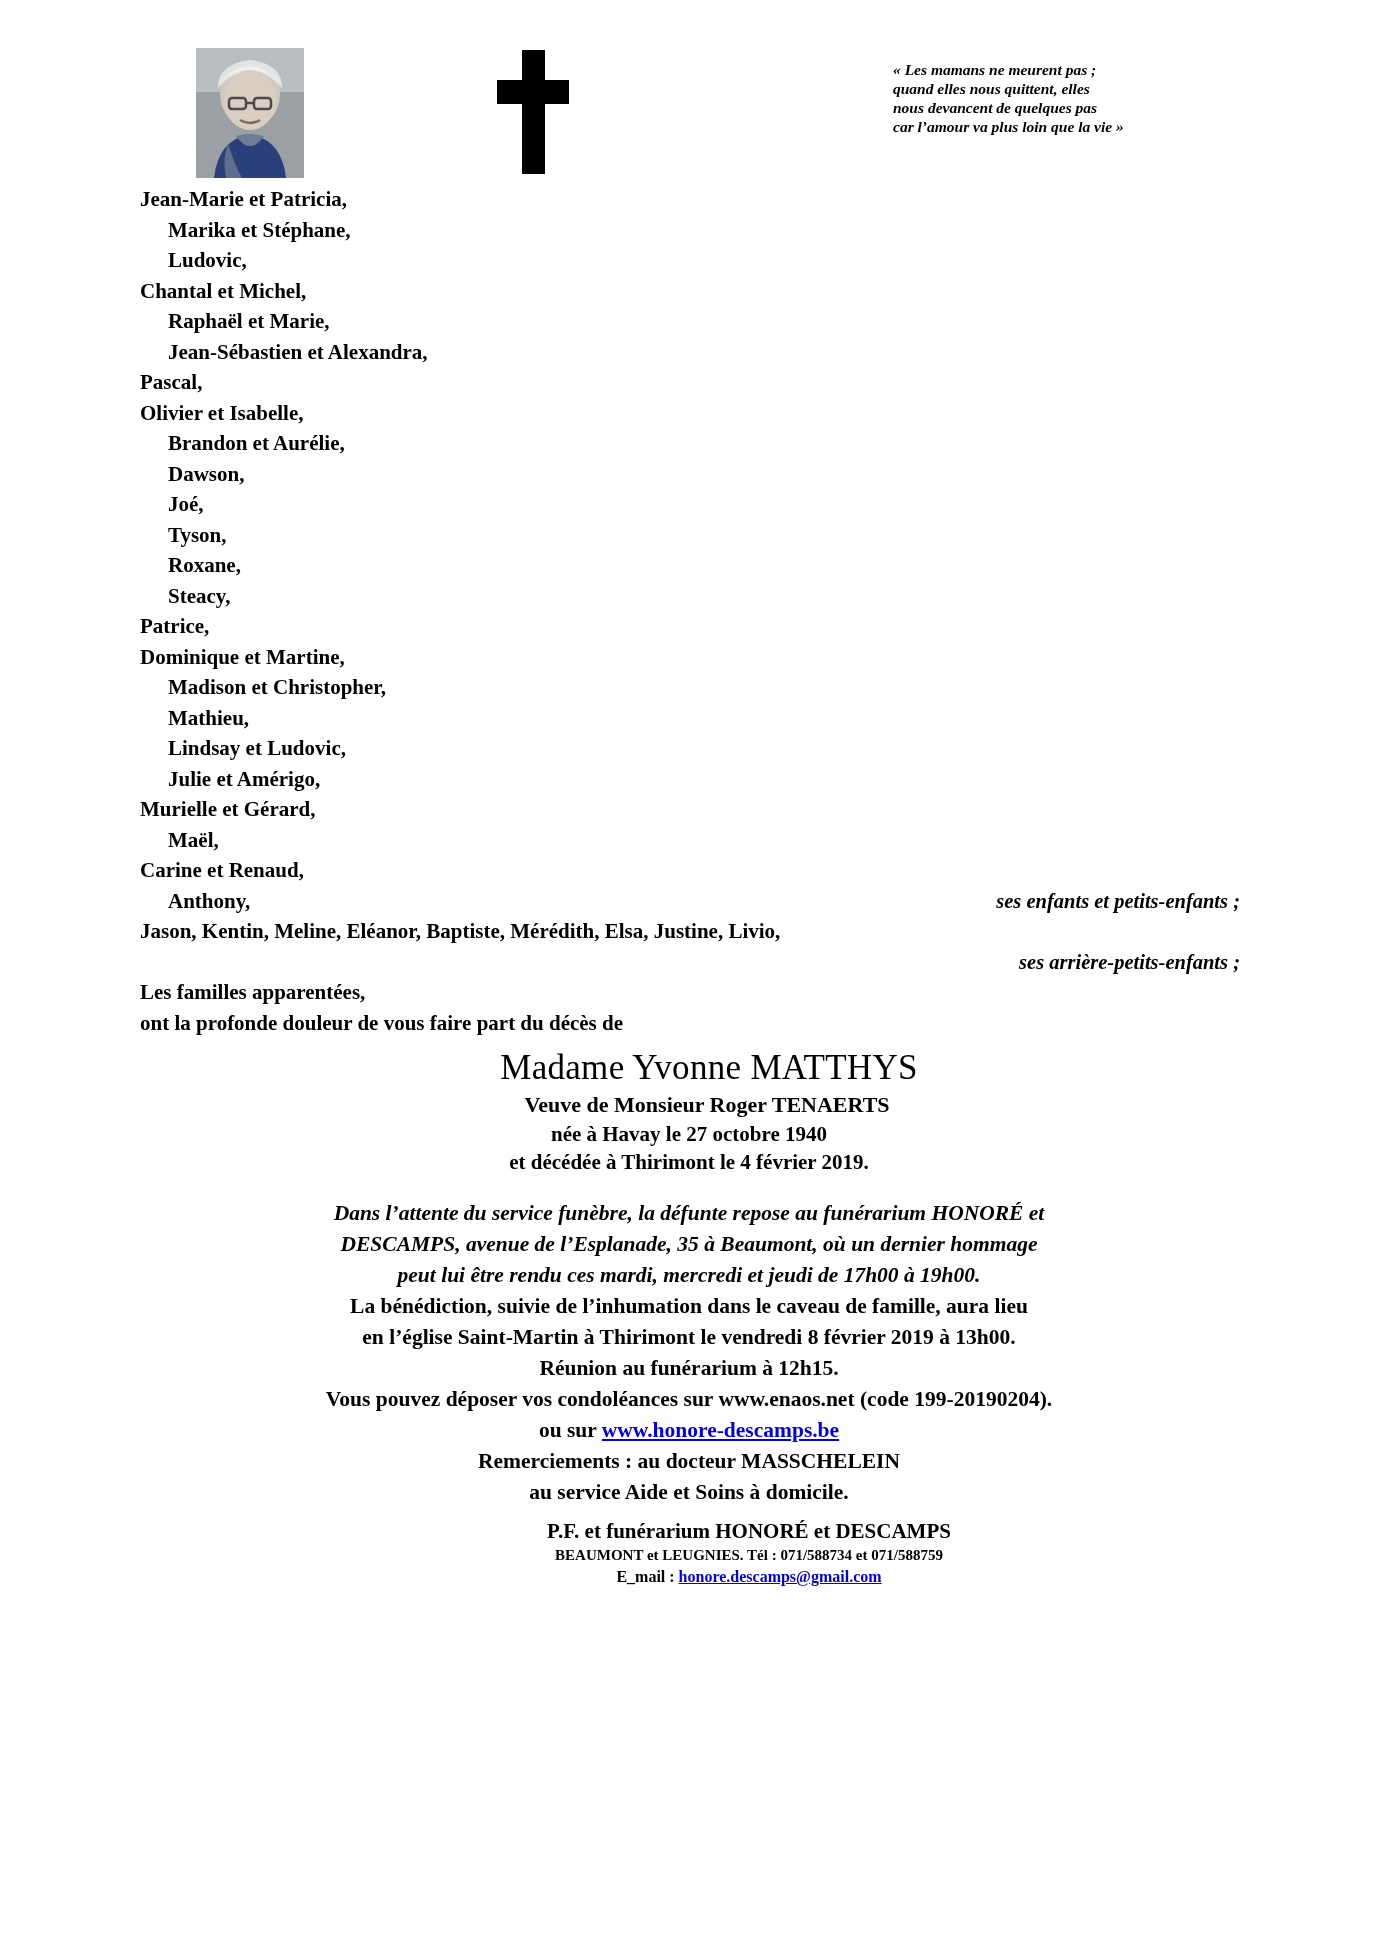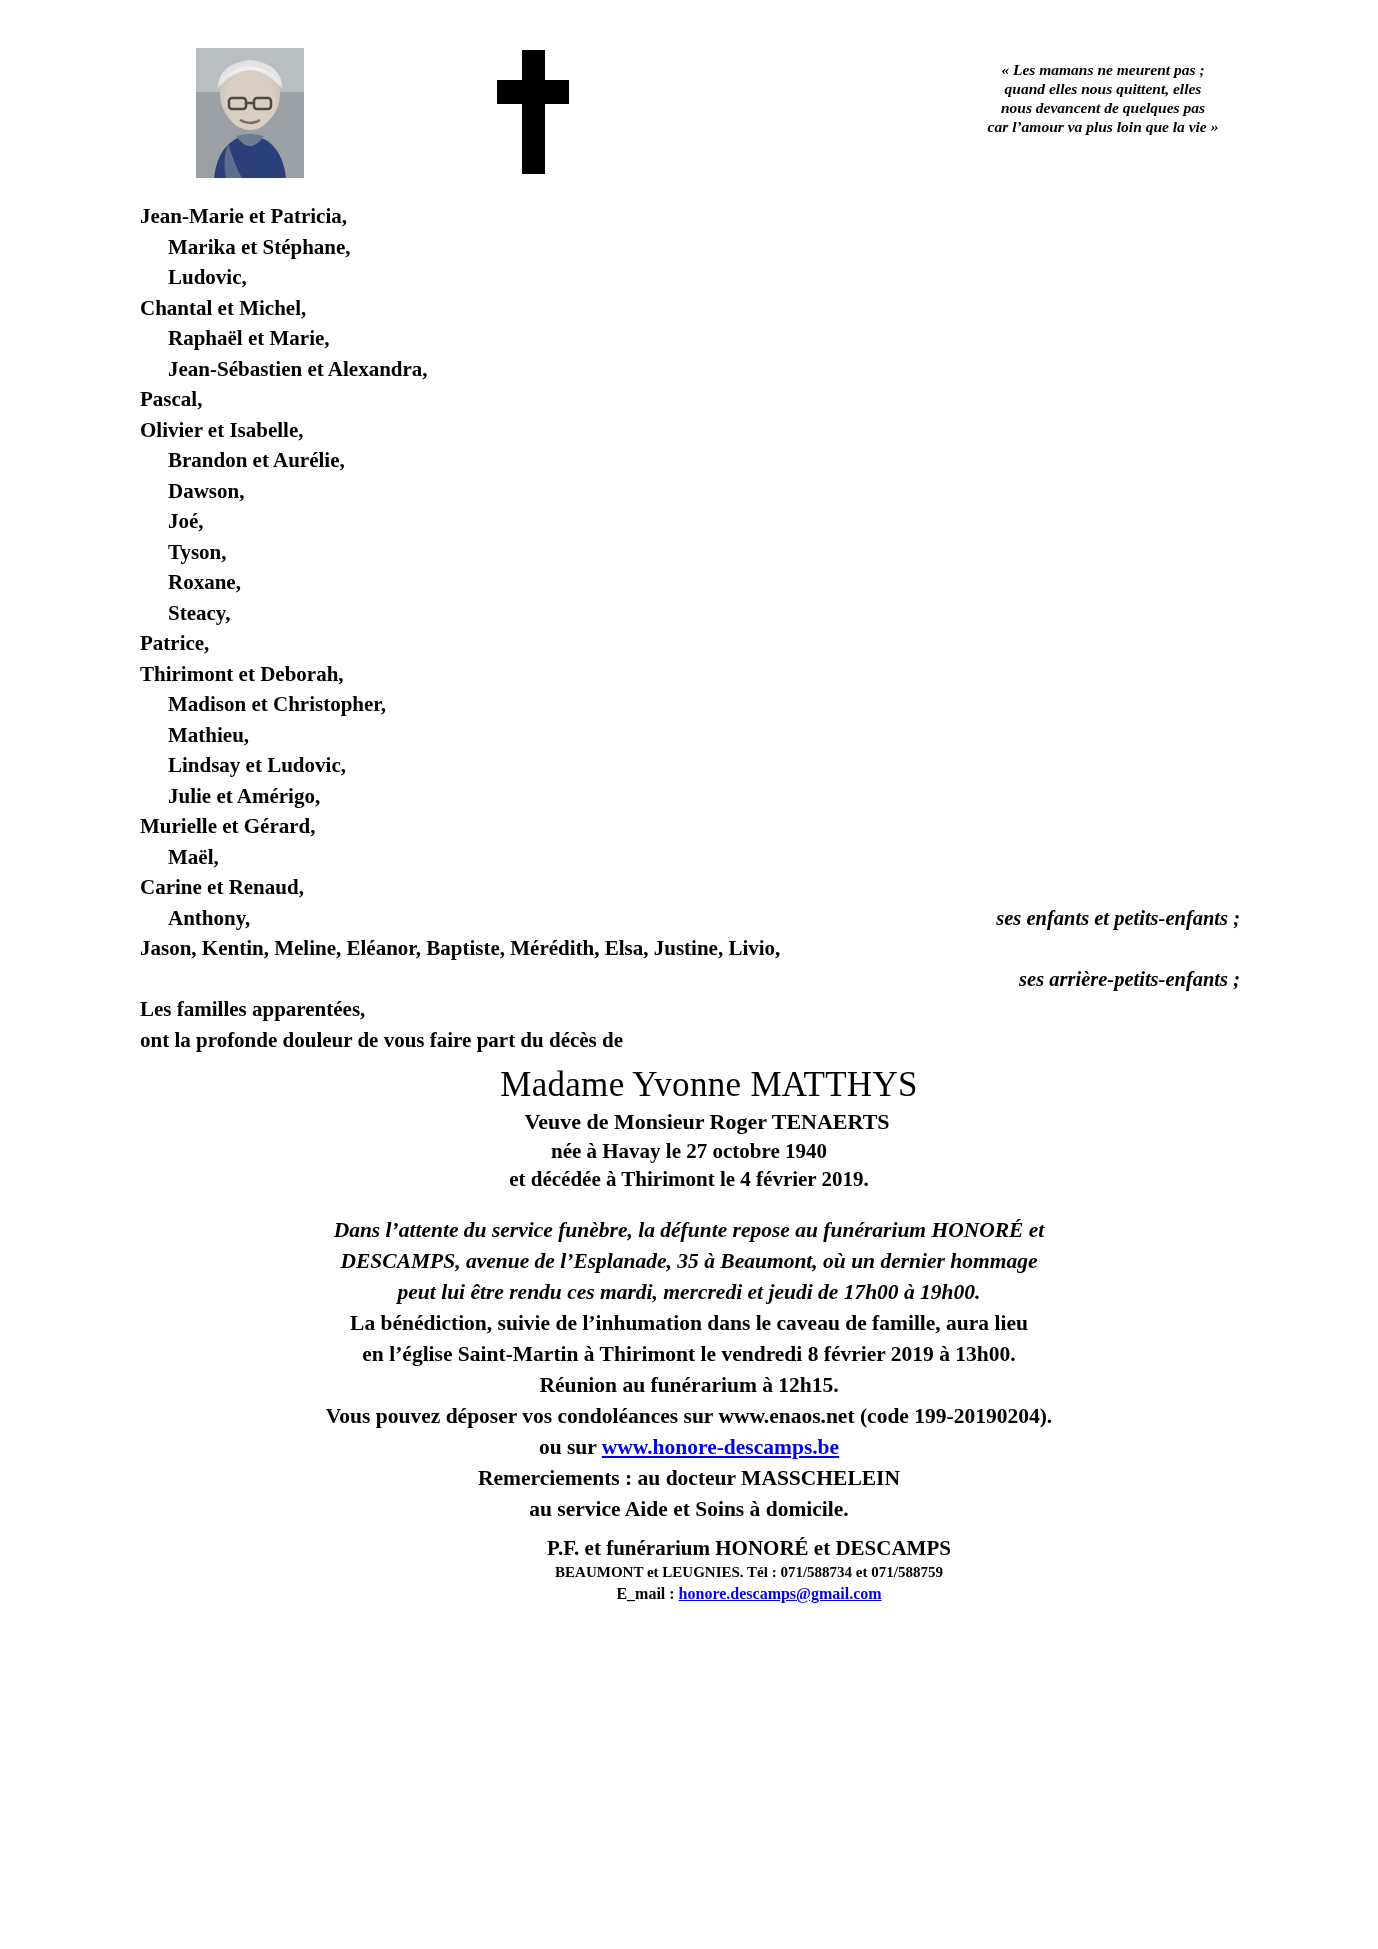--- a/index.html
+++ b/index.html
@@ -59,30 +59,30 @@
     width: 72px;
     height: 24px;
     background: #000;
   }
 
   .quote {
     position: absolute;
     right: 65px;
     top: 60px;
     width: 420px;
-    text-align: center;
+    text-align: left;
     font-style: italic;
     font-weight: bold;
     font-size: 15.5px;
     line-height: 19px;
   }
 
   
   .family {
-    margin: 21px 0 0 0;
+    margin: 4px 0 0 0;
     padding: 0 0 0 140px;
     font-weight: bold;
     font-size: 21px;
     line-height: 30.5px;
     position: relative;
   }
   .family .line {
     white-space: nowrap;
   }
   .family .line.indent {
@@ -232,21 +232,21 @@
       <div class="line indent">Jean-Sébastien et Alexandra,</div>
       <div class="line">Pascal,</div>
       <div class="line">Olivier et Isabelle,</div>
       <div class="line indent">Brandon et Aurélie,</div>
       <div class="line indent">Dawson,</div>
       <div class="line indent">Joé,</div>
       <div class="line indent">Tyson,</div>
       <div class="line indent">Roxane,</div>
       <div class="line indent">Steacy,</div>
       <div class="line">Patrice,</div>
-      <div class="line">Thirimont et Deborah,</div>
+      <div class="line">Dominique et Martine,</div>
       <div class="line indent">Madison et Christopher,</div>
       <div class="line indent">Mathieu,</div>
       <div class="line indent">Lindsay et Ludovic,</div>
       <div class="line indent">Julie et Amérigo,</div>
       <div class="line">Murielle et Gérard,</div>
       <div class="line indent">Maël,</div>
       <div class="line">Carine et Renaud,</div>
 
       <div class="line indent rel-row">
         <span>Anthony,</span>

